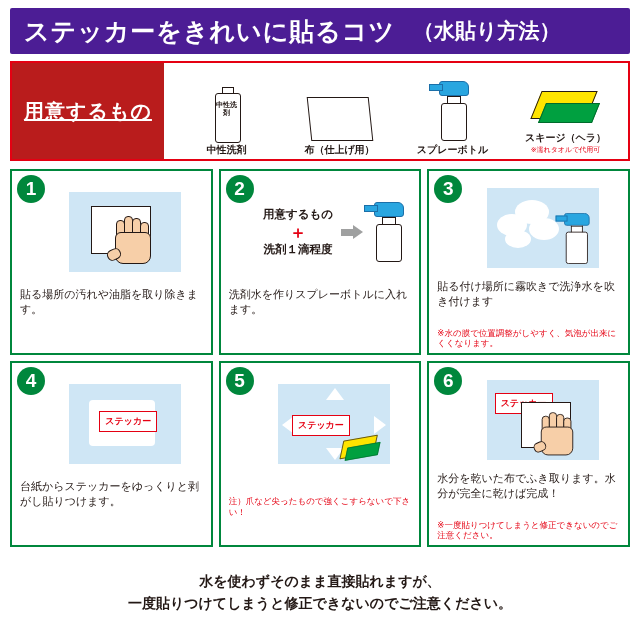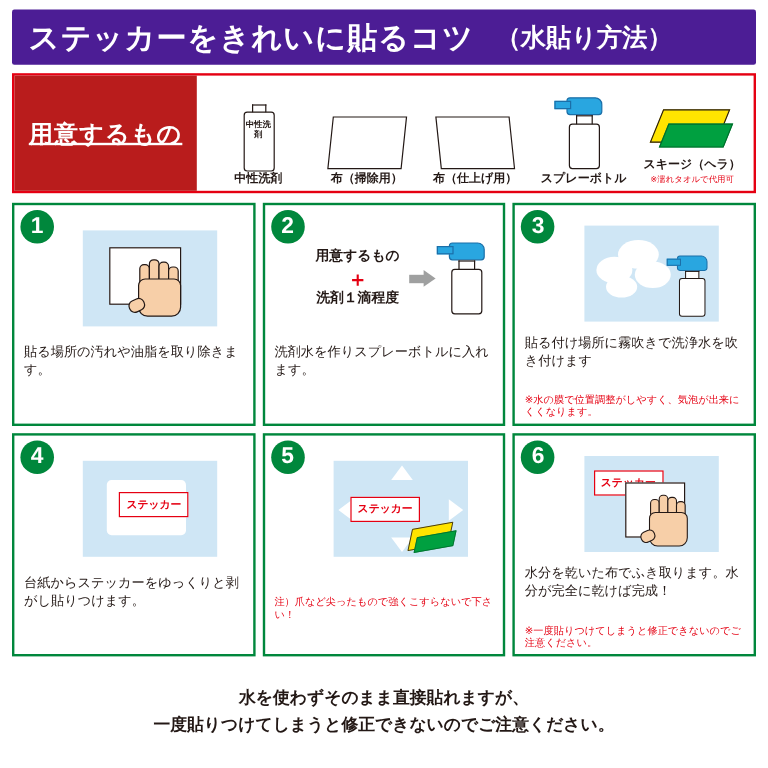--- a/index.html
+++ b/index.html
@@ -166,26 +166,20 @@
         <div class="art">
           <div class="bottle">
             <div class="cap2"></div>
             <div class="body"></div>
             <div class="txt">中性洗剤</div>
           </div>
         </div>
         <div class="cap">中性洗剤</div>
       </div>
 
-      <div class="mat">
-        <div class="art">
-            <div class="cloth"></div>
-          </div>
-        <div class="cap">布（掃除用）</div>
-      </div>
 
       <div class="mat">
         <div class="art">
             <div class="cloth2"></div>
           </div>
         <div class="cap">布（仕上げ用）</div>
       </div>
 
       <div class="mat">
         <div class="art">

